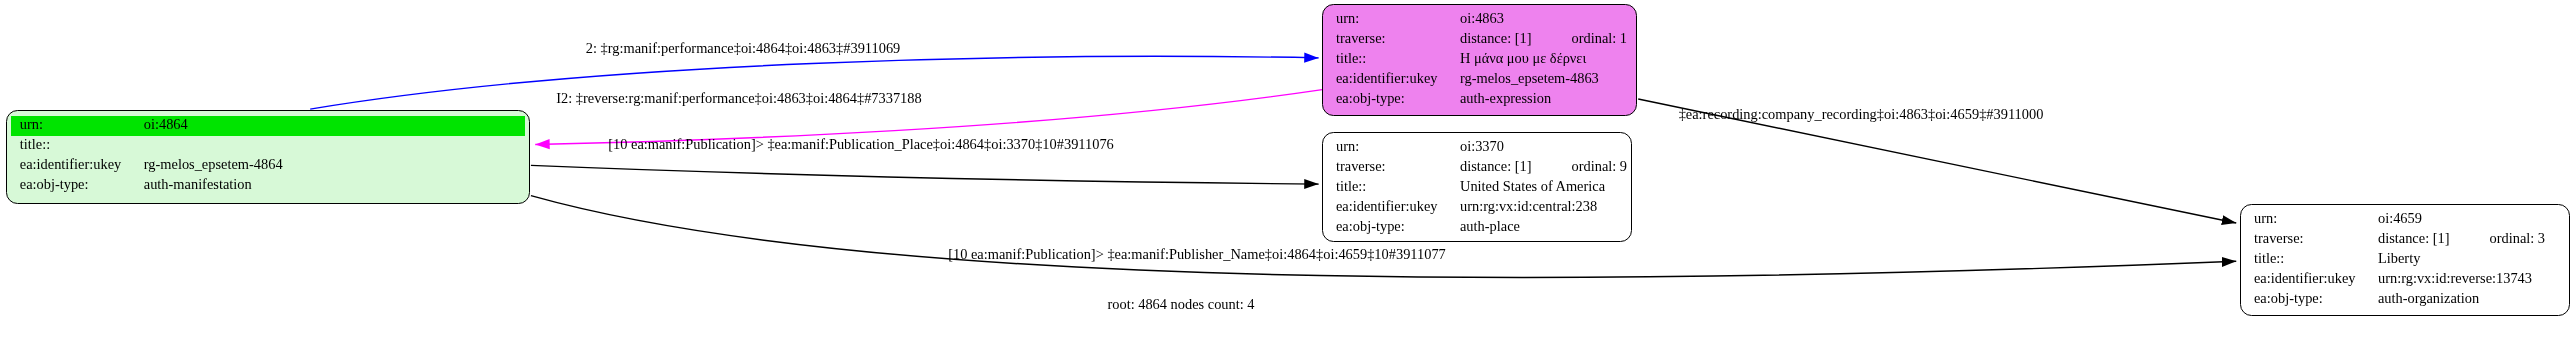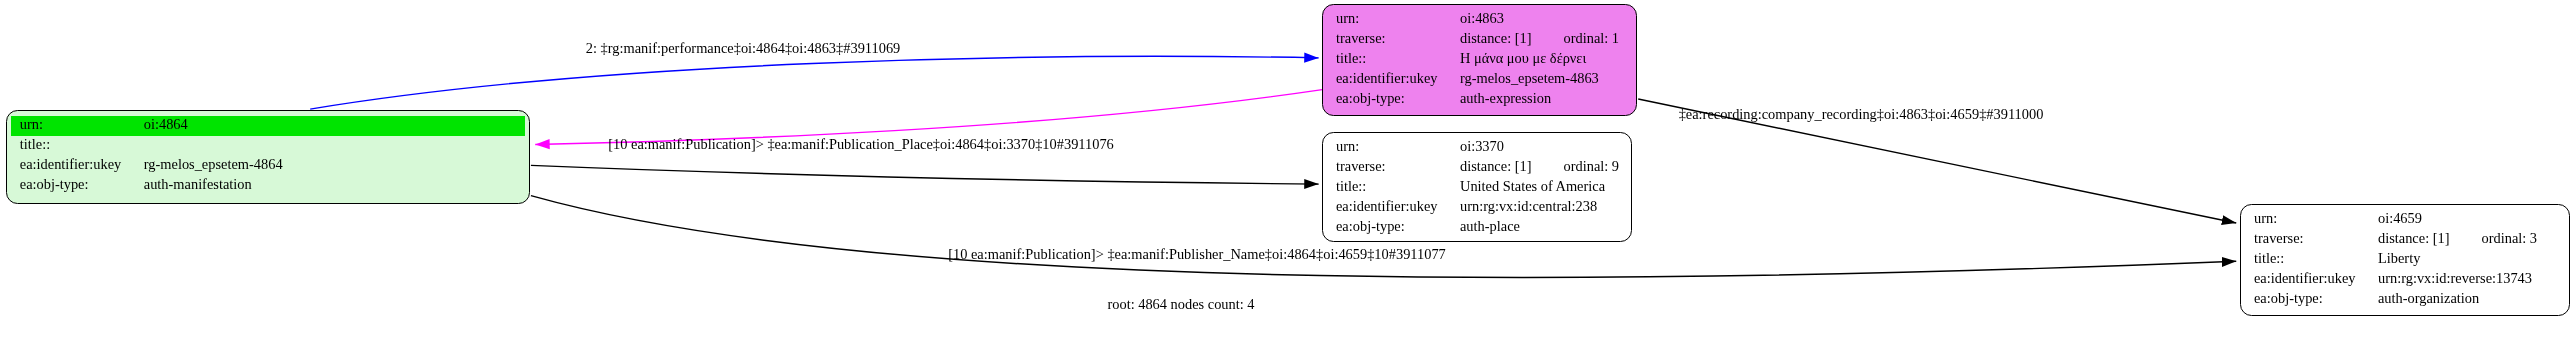--- a/index.html
+++ b/index.html
@@ -20,21 +20,21 @@
     background:#ffffff;
     font-size:14.4px;
     color:#000000;
   }
   .node.green{background:#d7f9d7;}
   .node.violet{background:#ee82ee;}
   .row{display:flex;align-items:flex-start;height:20px;white-space:nowrap;padding:0 0 0 8.7px;}
   .row.hl{background:#00e400;}
   .row .k{display:inline-block;width:124px;flex:0 0 124px;}
   .row .v{white-space:nowrap;}
-  .row .ord{margin-left:32px;}
+  .row .ord{margin-left:40px;}
   .elabel{
     position:absolute;
     transform:translate(-50%,-50%);
     font-size:14.4px;
     white-space:nowrap;
     color:#000000;
   }
 </style>
 </head>
 <body>
@@ -150,20 +150,21 @@
       <span class="v">urn:rg:vx:id:reverse:13743</span>
     </div>
     <div class="row">
       <span class="k">ea:obj-type:</span>
       <span class="v">auth-organization</span>
     </div>
   </div>
 
   <div class="elabel" style="left:743px;top:48px">2: ‡rg:manif:performance‡oi:4864‡oi:4863‡#3911069</div>
 
+  <div class="elabel" style="left:739px;top:98px">I2: ‡reverse:rg:manif:performance‡oi:4863‡oi:4864‡#7337188</div>
 
   <div class="elabel" style="left:861px;top:144px">[10 ea:manif:Publication]&gt; ‡ea:manif:Publication_Place‡oi:4864‡oi:3370‡10#3911076</div>
 
   <div class="elabel" style="left:1197px;top:254px">[10 ea:manif:Publication]&gt; ‡ea:manif:Publisher_Name‡oi:4864‡oi:4659‡10#3911077</div>
 
   <div class="elabel" style="left:1861px;top:114px">‡ea:recording:company_recording‡oi:4863‡oi:4659‡#3911000</div>
 
   <div class="elabel" style="left:1181px;top:304px">root: 4864 nodes count: 4</div>
 
 </div>

